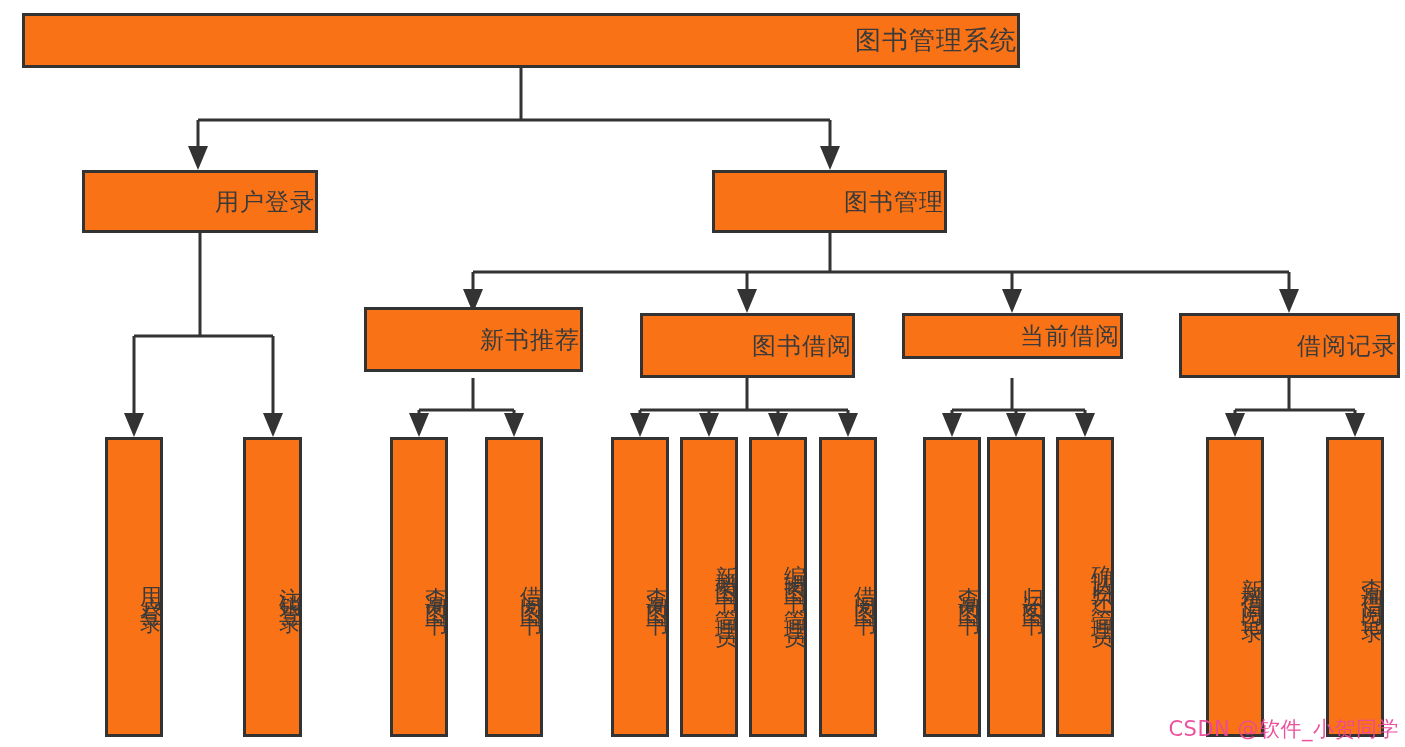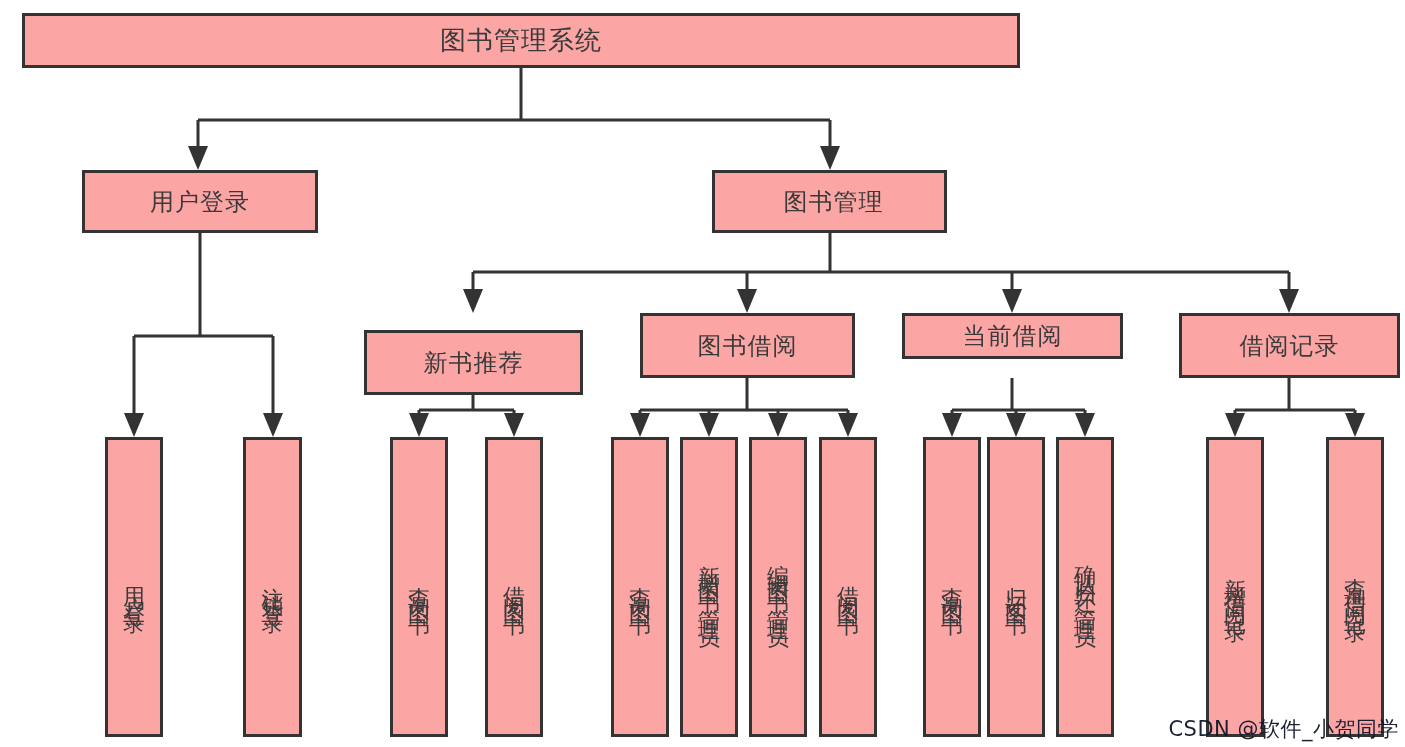--- a/index.html
+++ b/index.html
@@ -14,42 +14,43 @@
   #connectors {
     position: absolute;
     left: 0; top: 0;
     width: 1405px; height: 747px;
     pointer-events: none;
   }
   .box {
     position: absolute;
     box-sizing: border-box;
     border: 3px solid #333333;
-    background: #fca5a5;
+    background: #f97316;
     display: flex;
     align-items: center;
-    justify-content: center;
+    justify-content: flex-end;
     color: #3a3a3a;
+    font-family: Liberation Mono, monospace;
   }
   .hbox { font-size: 24px; letter-spacing: 1px; white-space: nowrap; }
   .rootbox { font-size: 26px; }
   .vbox span {
     writing-mode: vertical-rl;
     text-orientation: mixed;
     font-size: 22px;
     letter-spacing: 9px;
     line-height: 1;
     color: #3a3a3a;
   }
   #watermark {
     position: absolute;
     right: 6px;
     bottom: 4px;
     font-size: 21px;
-    color: #0f172a;
+    color: #ec4899;
     opacity: 0.95;
     white-space: nowrap;
     z-index: 10;
     letter-spacing: 0.5px;
   }
 </style>
 </head>
 <body>
 
 <div id="stage">
@@ -113,21 +114,21 @@
     <span>图书管理系统</span>
   </div>
 
   <div class="box hbox" style="left:82px; top:170px; width:236px; height:63px;">
     <span>用户登录</span>
   </div>
   <div class="box hbox" style="left:712px; top:170px; width:235px; height:63px;padding-left:8px;">
     <span>图书管理</span>
   </div>
 
-  <div class="box hbox" style="left:364px; top:330px; width:219px; height:65px;">
+  <div class="box hbox" style="left:364px; top:307px; width:219px; height:65px;">
     <span>新书推荐</span>
   </div>
   <div class="box hbox" style="left:640px; top:313px; width:215px; height:65px;">
     <span>图书借阅</span>
   </div>
   <div class="box hbox" style="left:902px; top:313px; width:221px; height:46px;">
     <span>当前借阅</span>
   </div>
   <div class="box hbox" style="left:1179px; top:313px; width:221px; height:65px;">
     <span>借阅记录</span>

